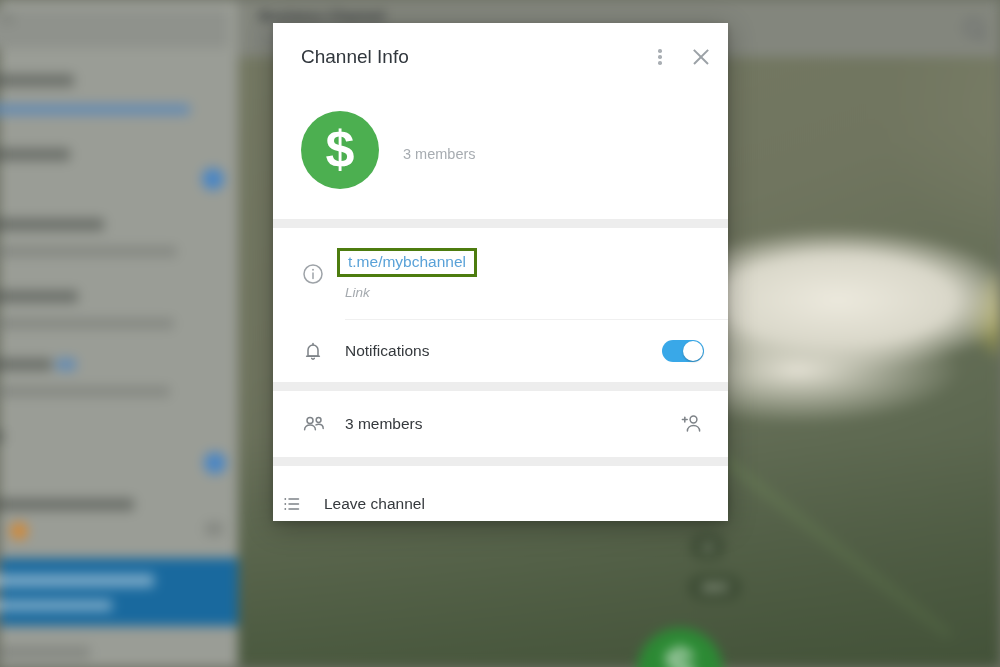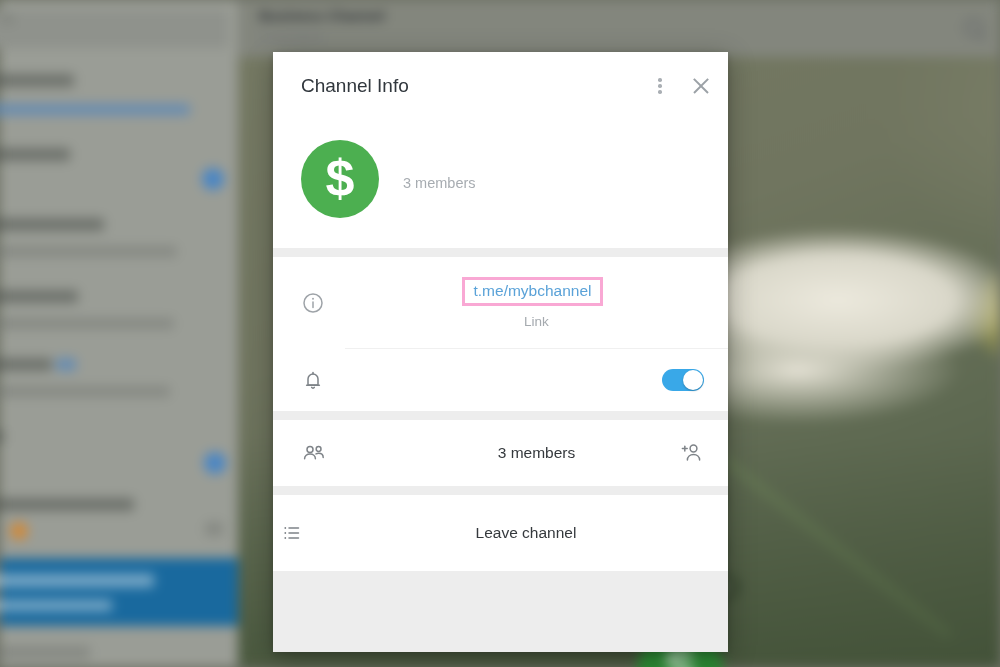--- a/index.html
+++ b/index.html
@@ -116,26 +116,25 @@
     width: 86px; height: 86px; border-radius: 50%;
     background: #2c8a34;
     color: rgba(255,255,255,0.65);
     font-size: 56px; font-weight: bold;
     text-align: center; line-height: 80px;
   }
 
   
   #dialog {
     position: absolute;
-    left: 273px; top: 52px;
-    width: 455px; height: 600px;
+    left: 273px; top: 23px;
+    width: 455px; height: 498px;
     background: #ededed;
     box-shadow: 0 6px 26px rgba(0,0,0,0.30), 0 2px 8px rgba(0,0,0,0.16);
     overflow: hidden;
-    text-align: center;
   }
 
   .dlg-header {
     position: relative;
     background: #ffffff;
     height: 196px;
   }
   .dlg-title {
     position: absolute; left: 28px; top: 23px;
     font-size: 19px; color: #31373d; font-weight: normal;
@@ -198,28 +197,28 @@
   .row-label { font-size: 15.5px; color: #35393d; }
   .row-sub { font-size: 13.5px; color: #a5aaaf; margin-top: 6px; }
   .row-divider {
     position: absolute; left: 72px; right: 0; bottom: 0;
     height: 1px; background: #f0f0f0;
   }
 
   .link-row { min-height: 92px; align-items: center; }
   .link-highlight {
     display: inline-block;
-    border: 3px solid #f9a8d4;
+    border: 3px solid #4d7c0f;
     padding: 2px 8px 3px 8px;
     margin-left: -8px;
   }
   .link-text {
     font-size: 15.5px; color: #5aa2d8;
   }
-  .link-caption { font-size: 13.5px; color: #a5aaaf; margin-top: 8px; }
+  .link-caption { font-size: 13.5px; color: #a5aaaf; margin-top: 8px; font-style: italic; }
 
   .view-channel-row { min-height: 56px; }
   .view-channel {
     font-size: 14.5px; color: #38a3e0; font-weight: bold;
     letter-spacing: 0.4px;
   }
 
   .toggle {
     position: absolute; right: 24px; top: 50%; transform: translateY(-50%);
     width: 42px; height: 22px; border-radius: 11px;
@@ -357,20 +356,23 @@
     </div>
 
     <div class="row">
       <div class="row-icon">
         <svg width="24" height="24" viewBox="0 0 24 24" fill="none" stroke="#7e8388" stroke-width="1.5" stroke-linecap="round" stroke-linejoin="round">
           <path d="M7 17h10V11a5 5 0 0 0-10 0v6z"></path>
           <line x1="5.6" y1="17.2" x2="18.4" y2="17.2"></line>
           <path d="M10.7 19.4a1.5 1.5 0 0 0 2.6 0"></path>
           <line x1="12" y1="4.6" x2="12" y2="6"></line>
         </svg>
+      </div>
+      <div class="row-body">
+        <div class="row-label">Notifications</div>
       </div>
       <div class="toggle">
         <div class="knob"></div>
       </div>
     </div>
 
 
   </div>
 
   <div class="divider-gap"></div>

